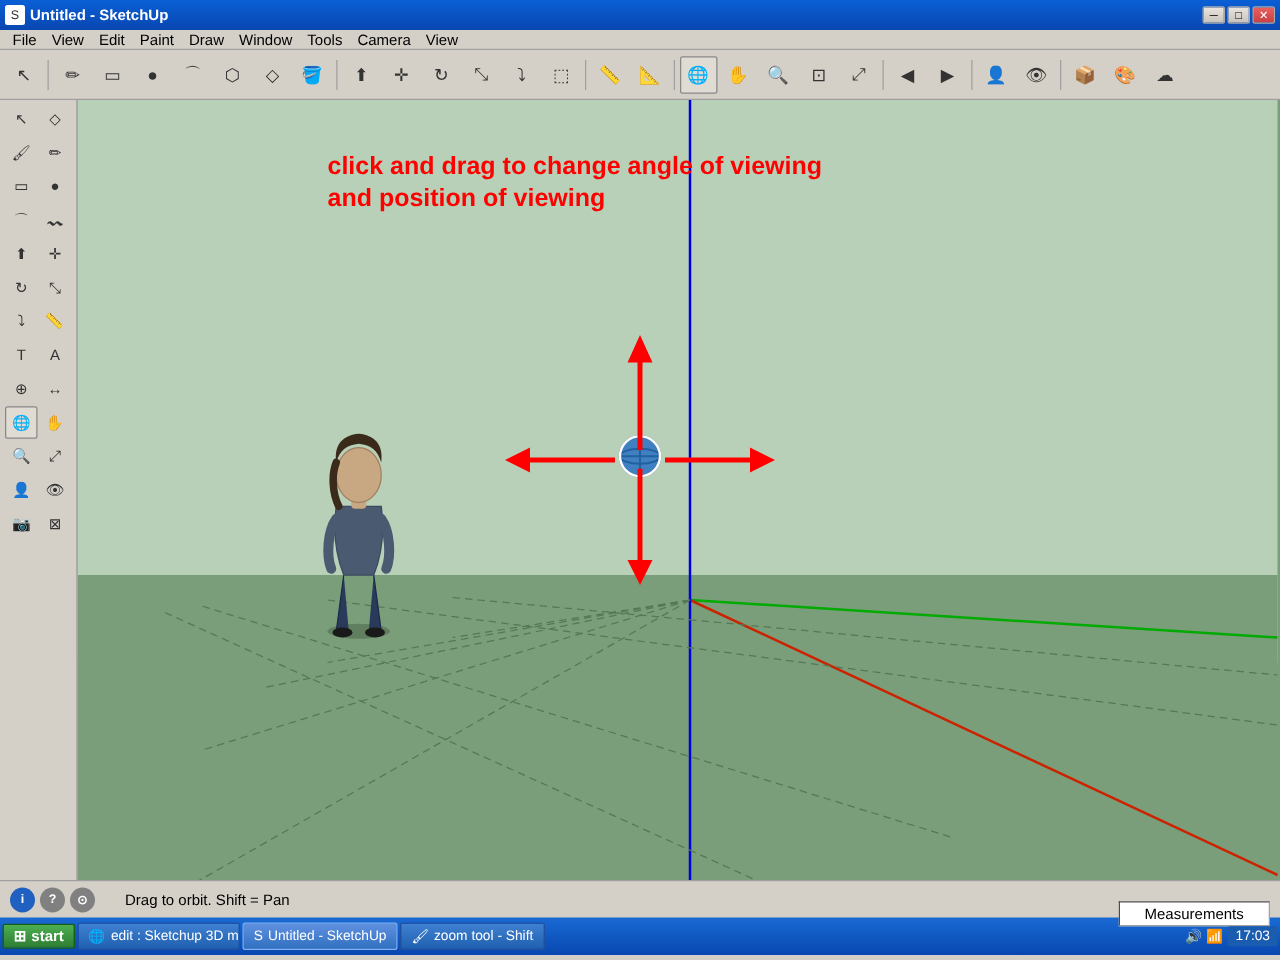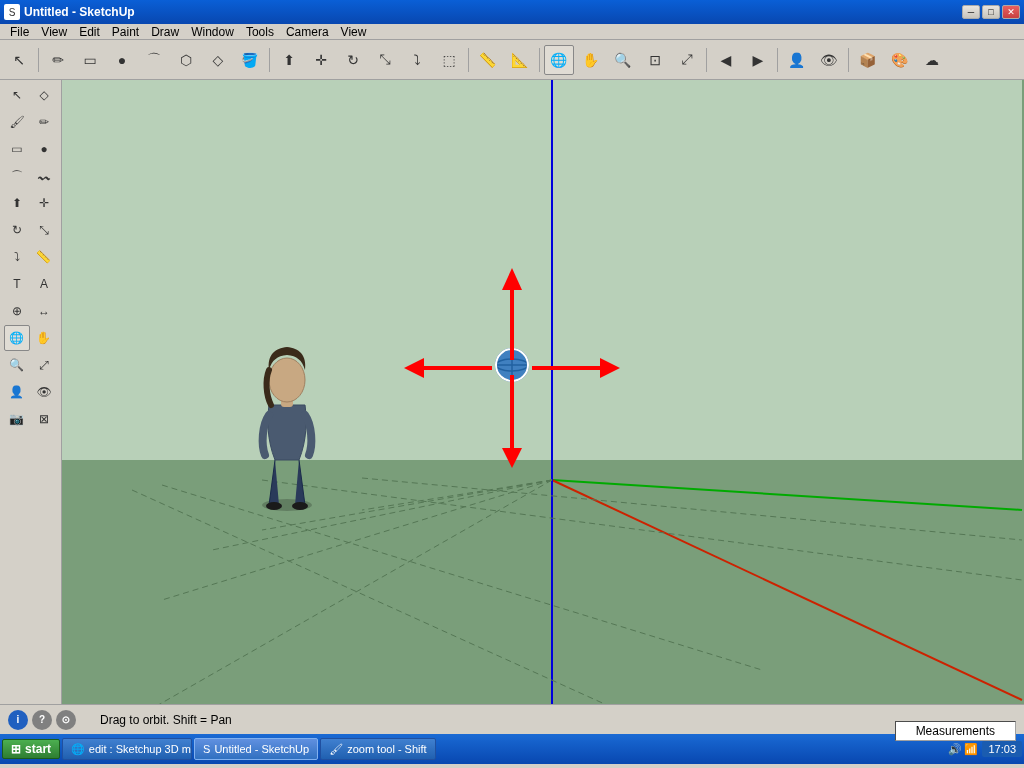--- a/index.html
+++ b/index.html
@@ -363,20 +363,24 @@
       <line x1="450" y1="295" x2="450" y2="375" stroke="red" stroke-width="4"></line>
       <polygon points="450,388 440,368 460,368" fill="red"></polygon>
 
       <line x1="430" y1="288" x2="355" y2="288" stroke="red" stroke-width="4"></line>
       <polygon points="342,288 362,278 362,298" fill="red"></polygon>
 
       <line x1="470" y1="288" x2="545" y2="288" stroke="red" stroke-width="4"></line>
       <polygon points="558,288 538,278 538,298" fill="red"></polygon>
     </svg>
 
+    <div id="annotation-text">
+      <div>click and drag to change angle of viewing</div>
+      <div>and position of viewing</div>
+    </div>
   </div>
 </div>
 
 <div id="status-bar">
   <div id="status-icons">
     <div class="status-icon blue">i</div>
     <div class="status-icon gray">?</div>
     <div class="status-icon gray">⊙</div>
   </div>
   <span id="status-text">Drag to orbit.  Shift = Pan</span>

